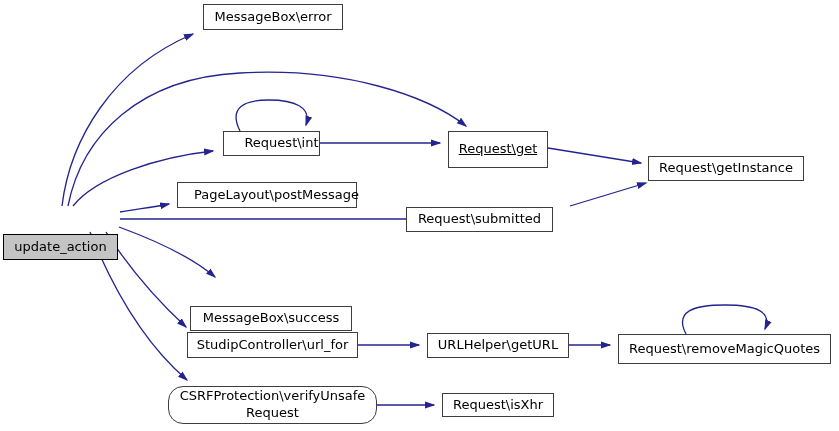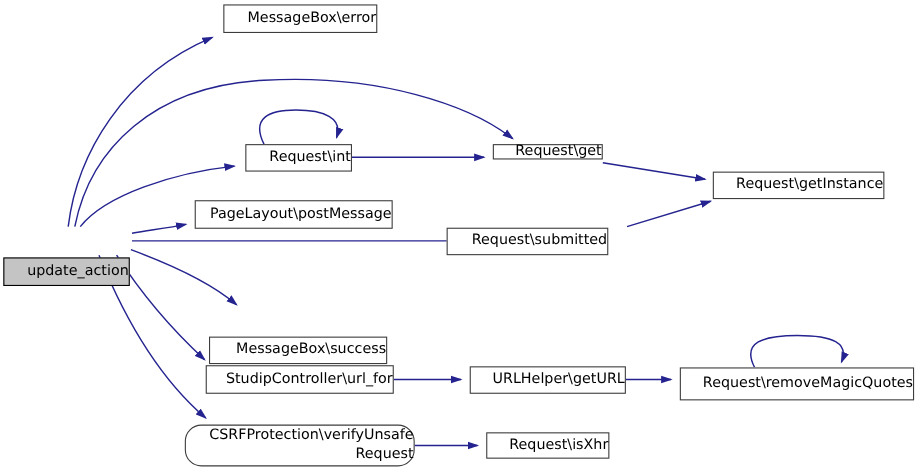--- a/index.html
+++ b/index.html
@@ -8,21 +8,21 @@
     width:839px;height:431px;
     background:#ffffff;
     font-family:"DejaVu Sans","Liberation Sans",sans-serif;
     overflow:hidden;
   }
   svg.edge-layer{position:absolute;left:0;top:0;width:839px;height:431px;}
   .edge{fill:none;stroke:#24238f;stroke-width:1.3;}
   .node{
     position:absolute;box-sizing:border-box;
     background:#ffffff;border:1px solid #3d3d3d;
-    display:flex;flex-direction:column;align-items:flex-end;justify-content:center;
+    display:flex;flex-direction:column;align-items:center;justify-content:center;
     font-size:13px;color:#000;white-space:nowrap;line-height:1.3;
     text-align:center;cursor:pointer;
   }
   .node.main{background:#c4c4c4;border:1px solid #000;cursor:default;}
   .node span{display:block;pointer-events:none;}
 </style>
 </head>
 <body>
 
 <div class="canvas">
@@ -56,21 +56,21 @@
   </div>
 
   <div class="node" style="left:203px;top:4px;width:140px;height:26px;">
     <span>MessageBox\error</span>
   </div>
 
   <div class="node" style="left:223px;top:131px;width:97px;height:25px;padding-left:20px;">
     <span>Request\int</span>
   </div>
 
-  <div class="node" style="left:448px;top:131px;width:100px;height:14px;">
+  <div class="node" style="left:448px;top:131px;width:100px;height:37px;text-decoration:underline;">
     <span>Request\get</span>
   </div>
 
   <div class="node" style="left:648px;top:156px;width:156px;height:25px;">
     <span>Request\getInstance</span>
   </div>
 
   <div class="node" style="left:177px;top:182px;width:180px;height:26px;padding-left:19px;">
     <span>PageLayout\postMessage</span>
   </div>

